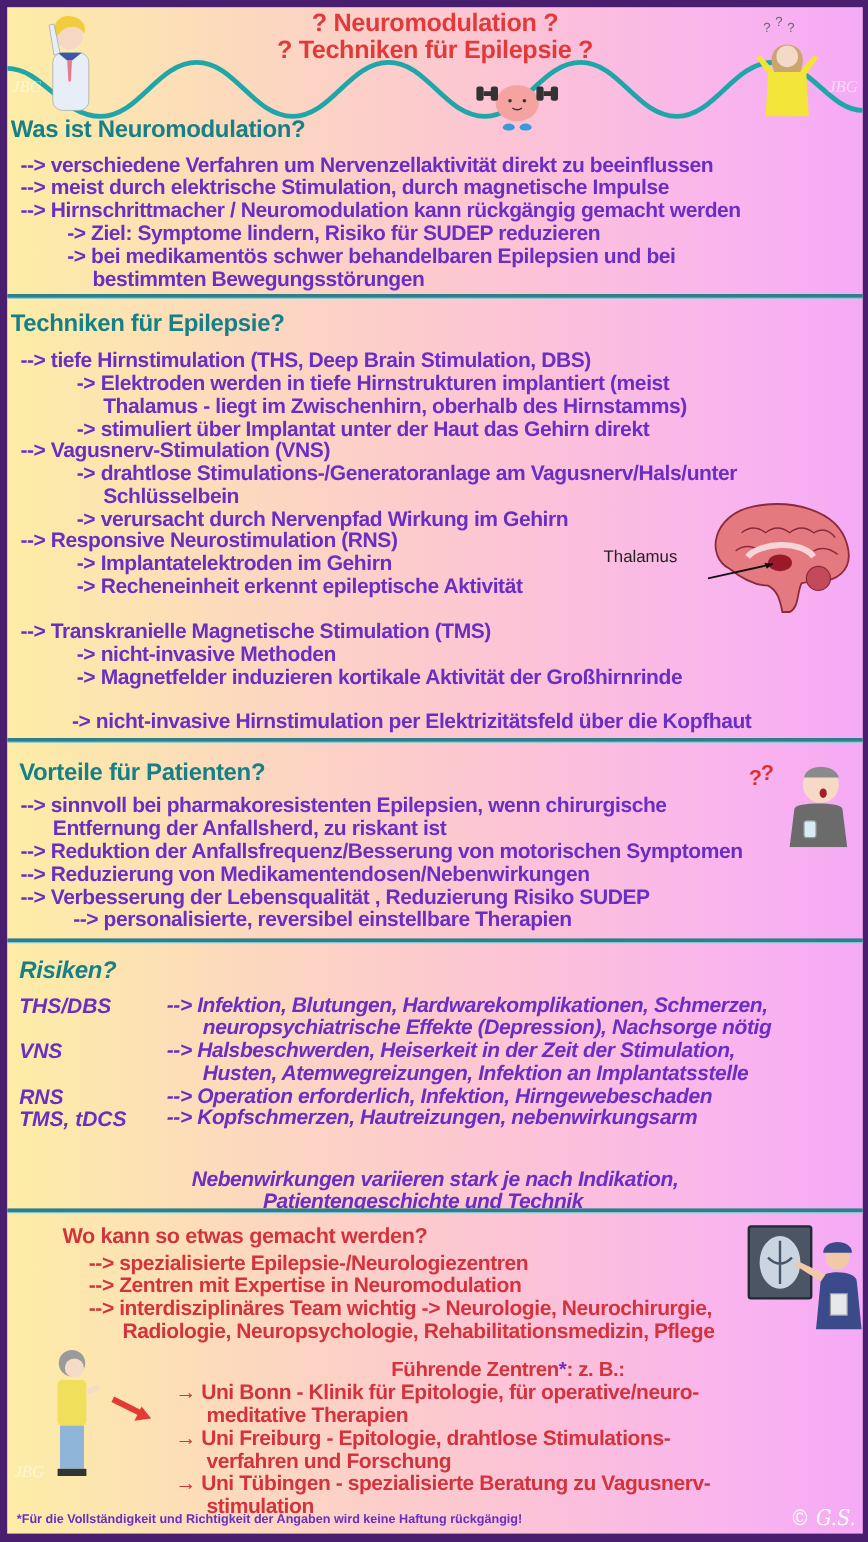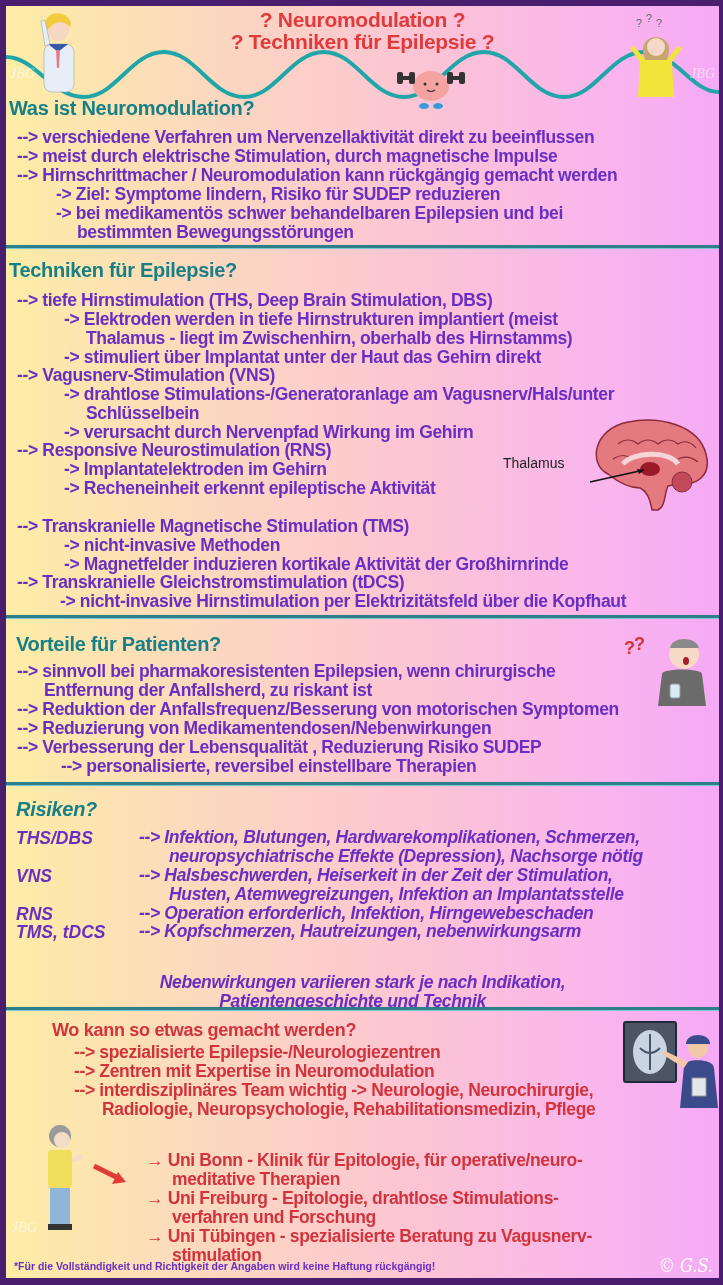--- a/index.html
+++ b/index.html
@@ -112,21 +112,20 @@
     <div class="ln txt" style="left:11px;top:115px;">--&gt; Vagusnerv-Stimulation (VNS)</div>
     <div class="ln txt" style="left:58px;top:134px;">-&gt; drahtlose Stimulations-/Generatoranlage am Vagusnerv/Hals/unter</div>
     <div class="ln txt" style="left:80px;top:153px;">Schlüsselbein</div>
     <div class="ln txt" style="left:58px;top:172px;">-&gt; verursacht durch Nervenpfad Wirkung im Gehirn</div>
     <div class="ln txt" style="left:11px;top:190px;">--&gt; Responsive Neurostimulation (RNS)</div>
     <div class="ln txt" style="left:58px;top:209px;">-&gt; Implantatelektroden im Gehirn</div>
     <div class="ln txt" style="left:58px;top:228px;">-&gt; Recheneinheit erkennt epileptische Aktivität</div>
     <div class="ln txt" style="left:11px;top:266px;">--&gt; Transkranielle Magnetische Stimulation (TMS)</div>
     <div class="ln txt" style="left:58px;top:285px;">-&gt; nicht-invasive Methoden</div>
     <div class="ln txt" style="left:58px;top:304px;">-&gt; Magnetfelder induzieren kortikale Aktivität der Großhirnrinde</div>
-    <div class="ln txt" style="left:11px;top:322px;">--&gt; Transkranielle Gleichstromstimulation (tDCS)</div>
     <div class="ln txt" style="left:54px;top:341px;">-&gt; nicht-invasive Hirnstimulation per Elektrizitätsfeld über die Kopfhaut</div>
 
     <span class="ln" style="left:497px;top:204px;color:#222;font-size:14px;">Thalamus</span>
     <svg class="illus" style="left:572px;top:163px;" width="140" height="100" viewBox="0 0 140 100">
       <path d="M30,60 C10,50 15,15 50,8 C80,2 120,10 128,40 C134,62 118,72 100,70 L90,72 C86,80 88,92 80,96 L74,96 C72,86 70,78 62,74 C50,74 40,68 30,60 Z" fill="#e47a80" stroke="#8a2a3a" stroke-width="1.5"></path>
       <path d="M40,30 Q50,22 60,30 Q70,22 80,30 Q90,22 100,30 Q110,24 118,34" stroke="#8a2a3a" fill="none" stroke-width="1.2"></path>
       <path d="M35,45 Q45,38 55,45 M100,45 Q110,40 120,48" stroke="#8a2a3a" fill="none" stroke-width="1.2"></path>
       <path d="M45,50 C55,38 90,36 100,50" stroke="#f5d5d8" stroke-width="5" fill="none"></path>
       <ellipse cx="72" cy="55" rx="10" ry="7" fill="#9a1a2a"></ellipse>
       <circle cx="104" cy="68" r="10" fill="#c24a5a" stroke="#8a2a3a"></circle>
@@ -202,20 +201,21 @@
       <circle cx="24" cy="18" r="8" fill="#f4dcc6"></circle>
       <rect x="10" y="28" width="24" height="38" rx="4" fill="#efdf5a"></rect>
       <rect x="12" y="66" width="20" height="36" fill="#8fb5d8"></rect>
       <rect x="10" y="102" width="24" height="6" fill="#333"></rect>
       <path d="M34,38 L44,34" stroke="#f4dcc6" stroke-width="5"></path>
       <path d="M56,44 L80,56" stroke="#e23b35" stroke-width="5"></path>
       <path d="M88,60 L74,62 L80,50 Z" fill="#e23b35"></path>
     </svg>
     <span class="wm" style="left:6px;top:208px;">JBG</span>
 
+    <div class="ln h-red" style="left:320px;top:120px;font-size:17px;"><span>Führende Zentren</span><span style="color:#6a2fc2;">*</span><span>: z. B.:</span></div>
 
     <div class="ln txt red" style="left:140px;top:139px;">→ Uni Bonn - Klinik für Epitologie, für operative/neuro-</div>
     <div class="ln txt red" style="left:166px;top:158px;">meditative Therapien</div>
     <div class="ln txt red" style="left:140px;top:177px;">→ Uni Freiburg - Epitologie, drahtlose Stimulations-</div>
     <div class="ln txt red" style="left:166px;top:196px;">verfahren und Forschung</div>
     <div class="ln txt red" style="left:140px;top:215px;">→ Uni Tübingen - spezialisierte Beratung zu Vagusnerv-</div>
     <div class="ln txt red" style="left:166px;top:234px;">stimulation</div>
   </div>
 
   <div class="disclaimer">*Für die Vollständigkeit und Richtigkeit der Angaben wird keine Haftung rückgängig!</div>

